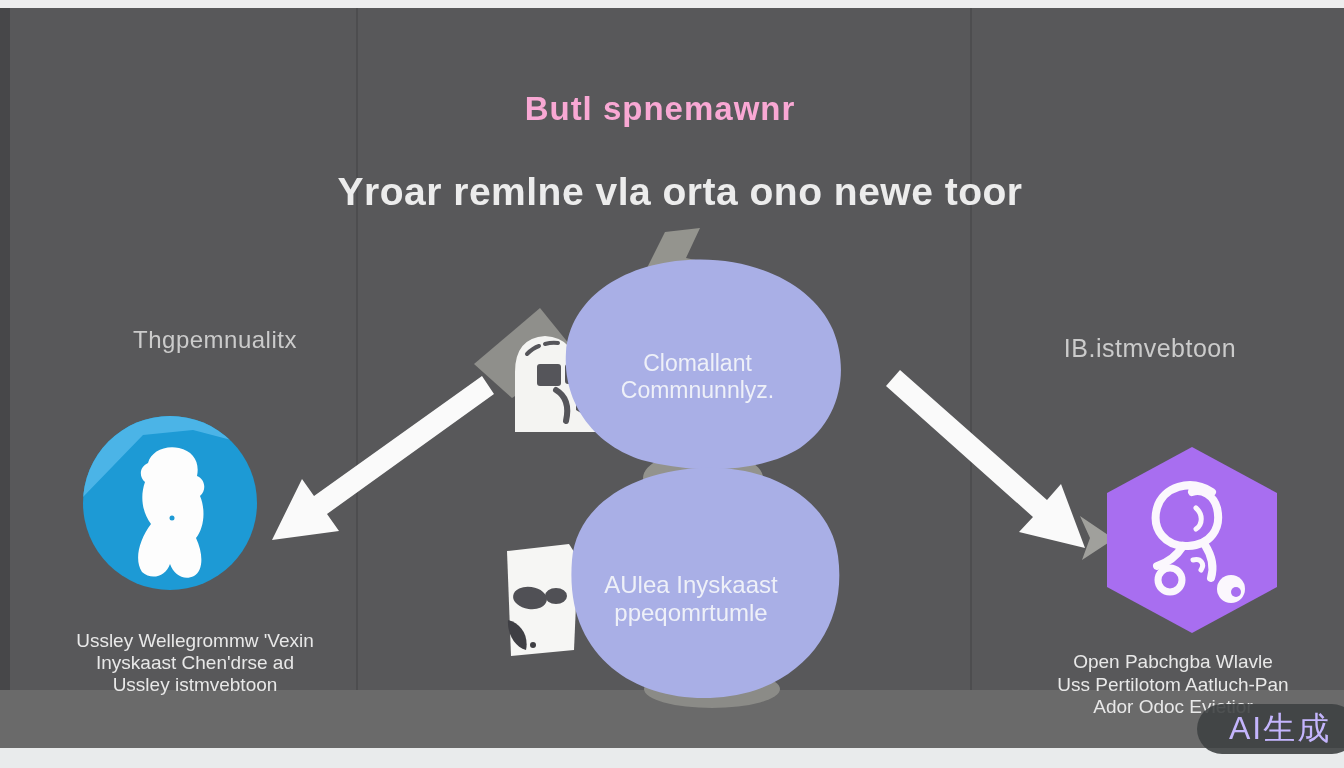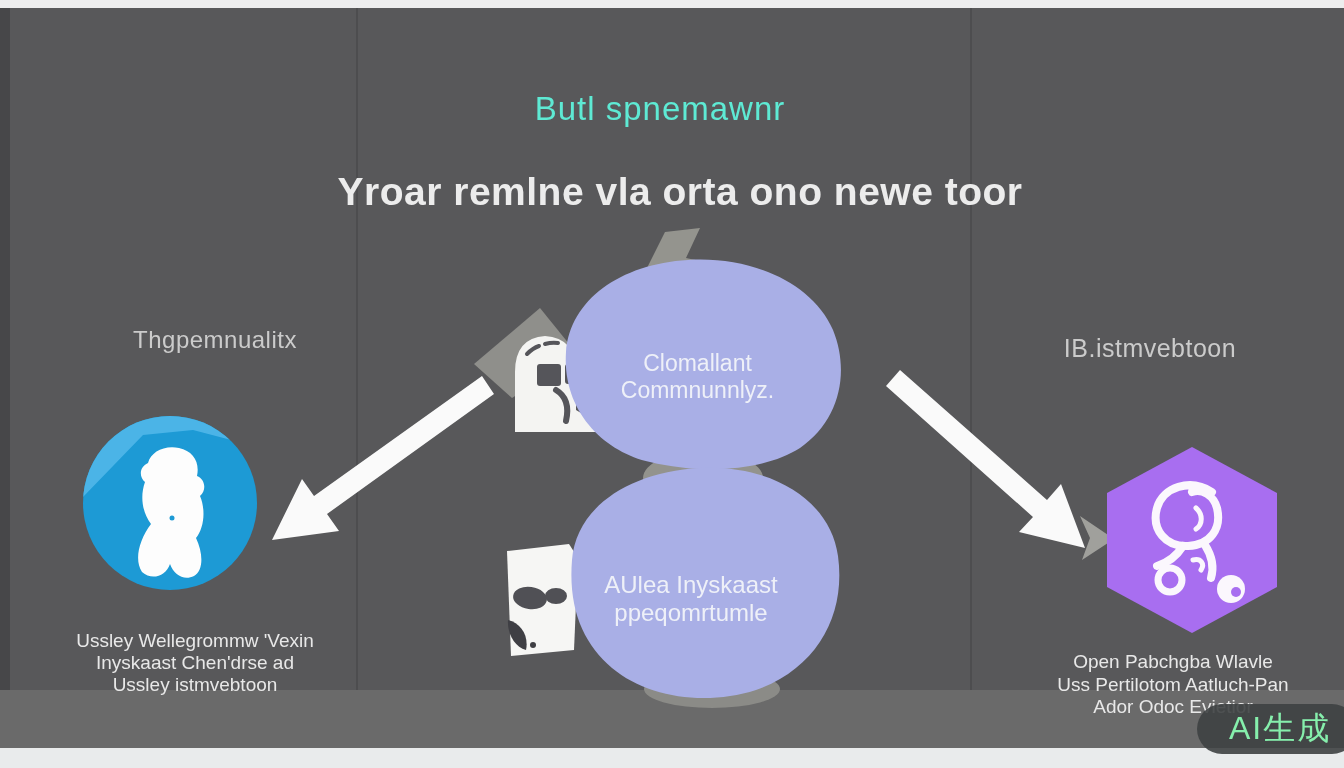--- a/index.html
+++ b/index.html
@@ -10,37 +10,37 @@
   }
   .edge-top{position:absolute;left:0;top:0;width:100%;height:8px;background:#ededee;z-index:6;}
   .edge-left{position:absolute;left:0;top:0;width:10px;height:100%;background:rgba(40,40,42,0.35);z-index:1;}
   .seam{position:absolute;top:8px;height:682px;width:2px;background:rgba(0,0,0,0.12);z-index:1;}
   .seam.s1{left:356px;}
   .seam.s2{left:970px;}
   .bottom-band{position:absolute;left:0;top:690px;width:100%;height:58px;background:#6a6a6a;z-index:1;}
   .bottom-strip{position:absolute;left:0;top:748px;width:100%;height:20px;background:#e9ebec;z-index:6;}
   .scene{position:absolute;left:0;top:0;z-index:2;}
   .txt{position:absolute;color:#e9e9e9;text-align:center;z-index:4;}
-  .title1{left:450px;top:90px;width:420px;font-size:33px;font-weight:normal;letter-spacing:1px;color:#5eead4;}
+  .title1{left:450px;top:90px;width:420px;font-size:33px;font-weight:bold;letter-spacing:1px;color:#f9a8d4;}
   .title2{left:302px;top:170px;width:700px;font-size:39px;font-weight:bold;letter-spacing:0.5px;color:#ececec;margin-left:28px;}
   .side-label{font-size:24px;color:#cbcbcb;letter-spacing:0.5px;text-align:center;}
   .label-left{left:100px;top:326px;width:230px;}
   .label-right{left:1035px;top:334px;width:230px;font-size:25px;}
   .caption{font-size:19px;color:#e8e8e8;line-height:22px;}
   .caption-left{left:65px;top:630px;width:260px;}
   .caption-right{left:1042px;top:651px;width:262px;line-height:22.5px;}
   .blob-text{color:#eef0f8;z-index:4;}
   .blob-text-top{left:580px;top:350px;width:235px;font-size:23px;line-height:27px;}
   .blob-text-bottom{left:575px;top:571px;width:232px;font-size:24px;line-height:28px;}
   .watermark{
     position:absolute;left:1197px;top:704px;width:160px;height:50px;z-index:7;
     background:rgba(62,65,67,0.9);border-radius:27px;
     display:flex;align-items:center;justify-content:flex-start;padding-left:32px;box-sizing:border-box;
   }
-  .watermark span{font-size:32px;color:#86efac;letter-spacing:2px;}
+  .watermark span{font-size:32px;color:#c4b5fd;letter-spacing:2px;}
 </style>
 </head>
 <body>
 
 <div class="canvas">
 
   <div class="edge-left"></div>
   <div class="seam s1"></div>
   <div class="seam s2"></div>
   <div class="bottom-band"></div>

